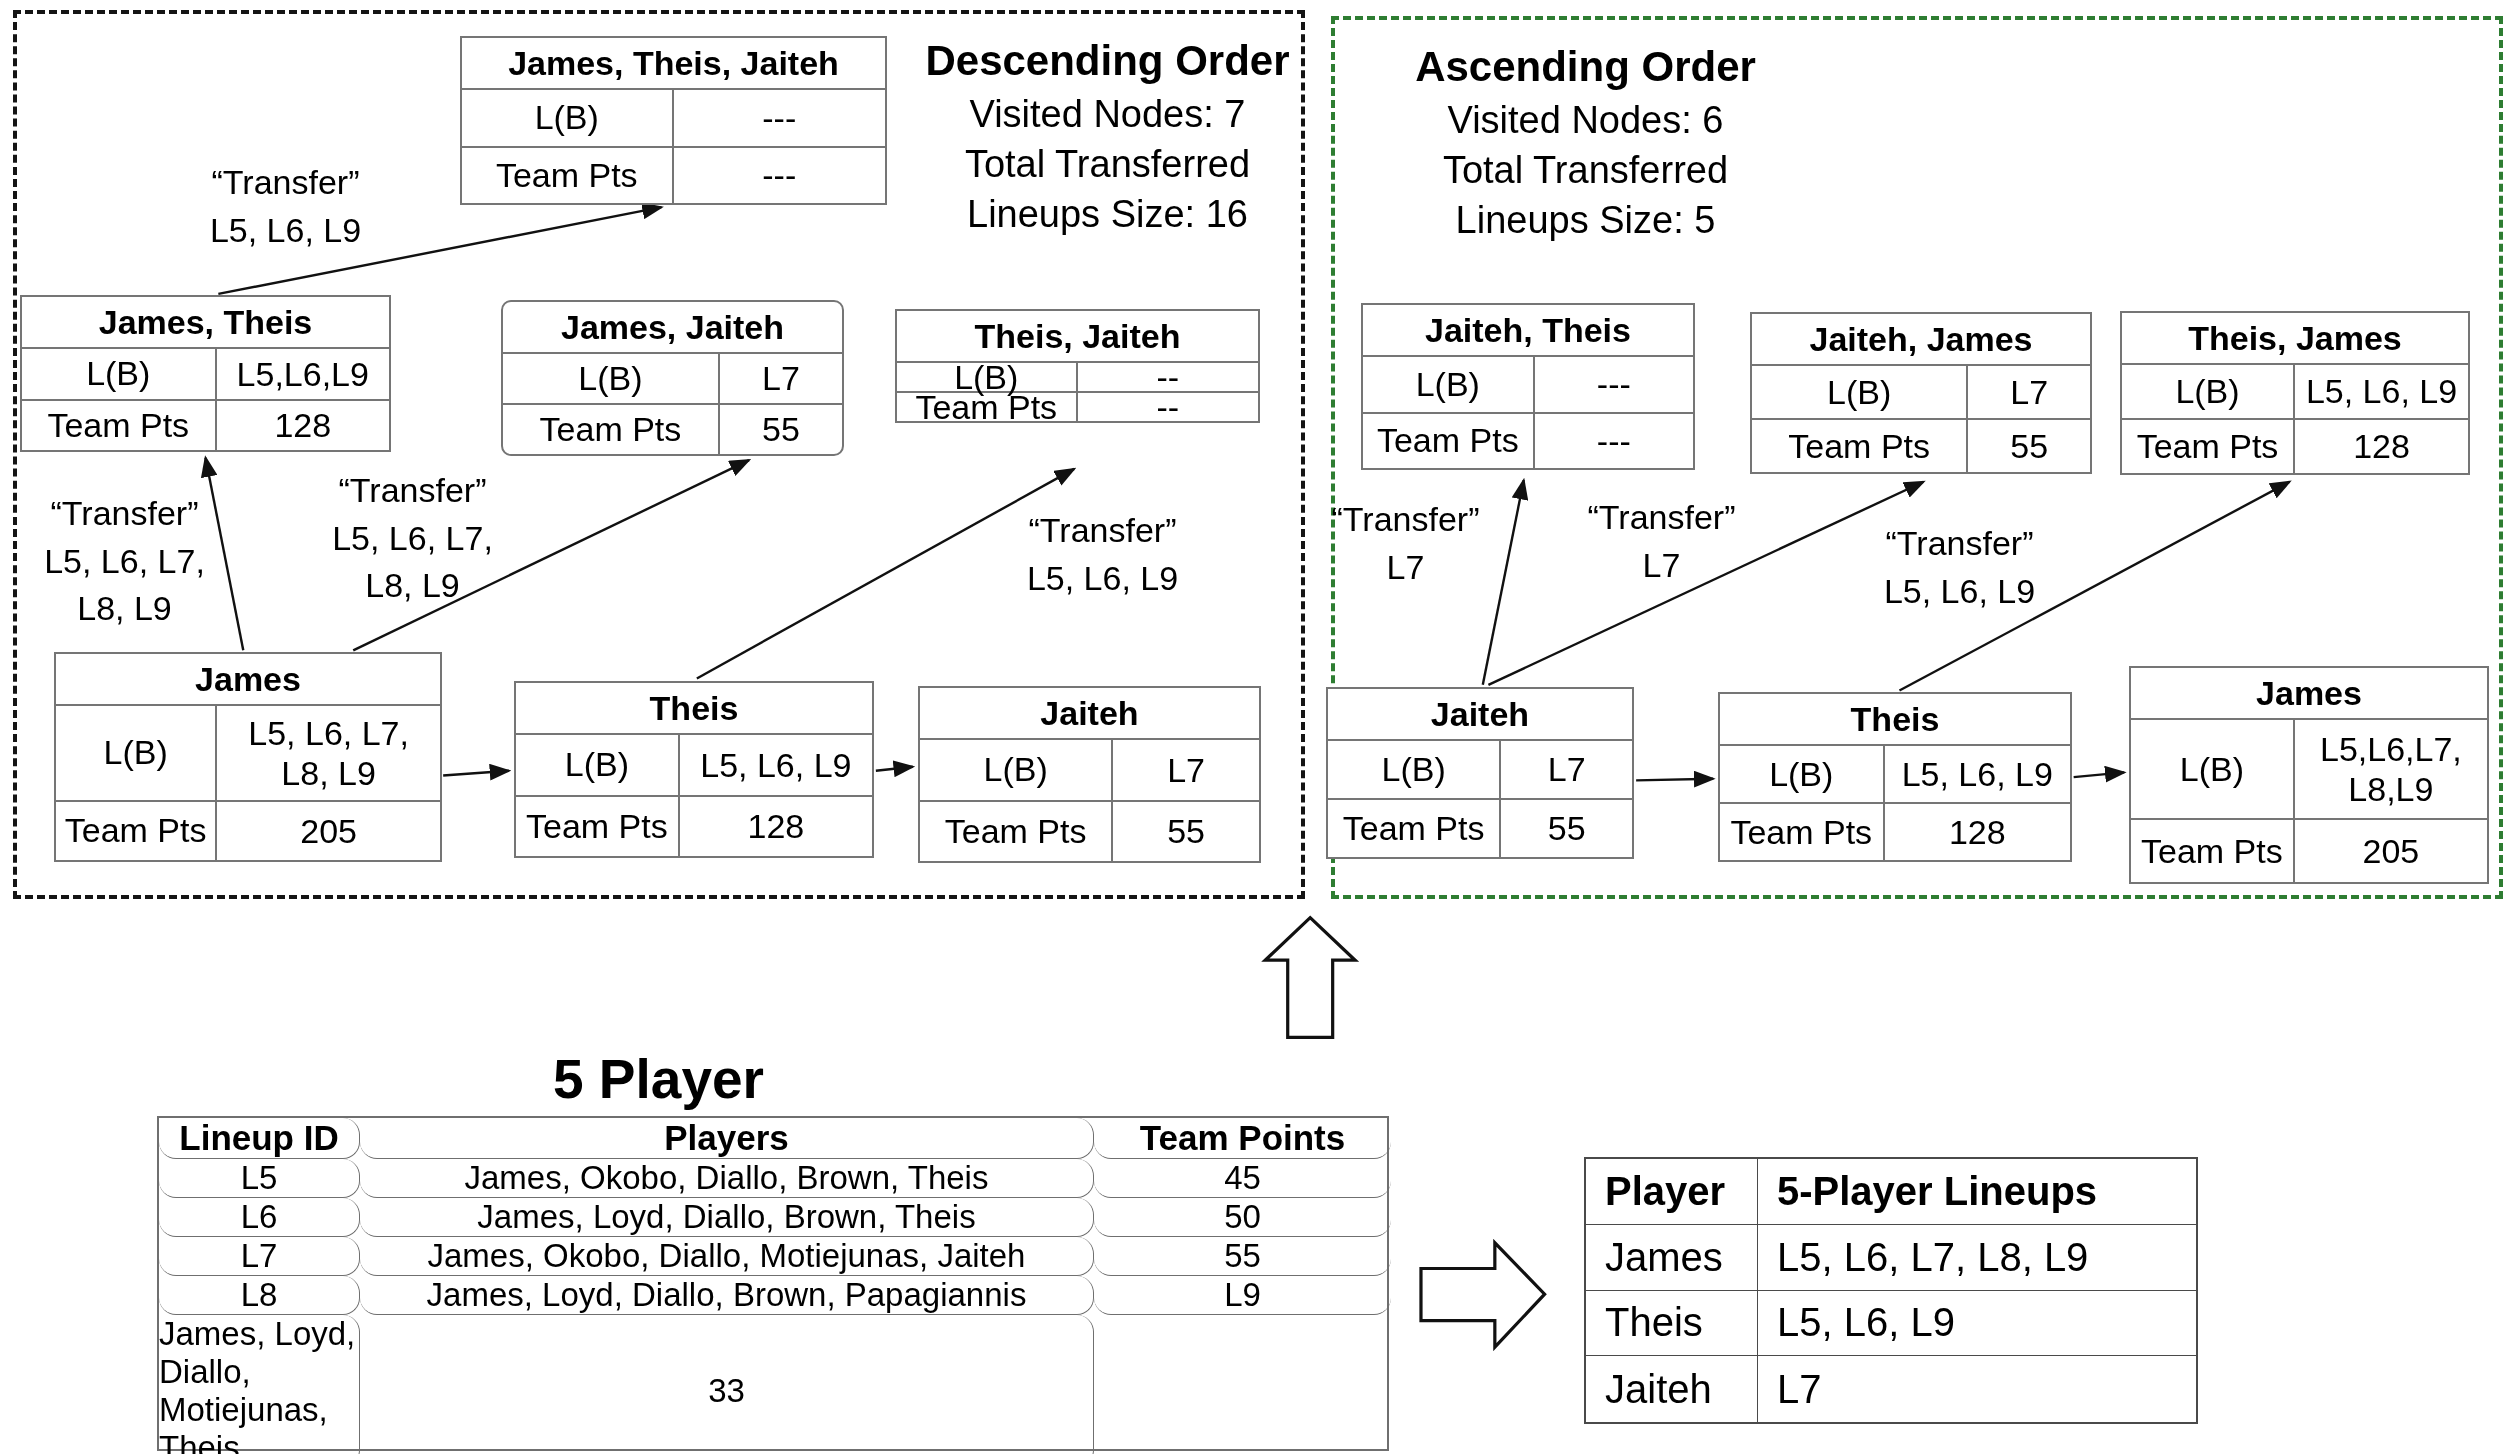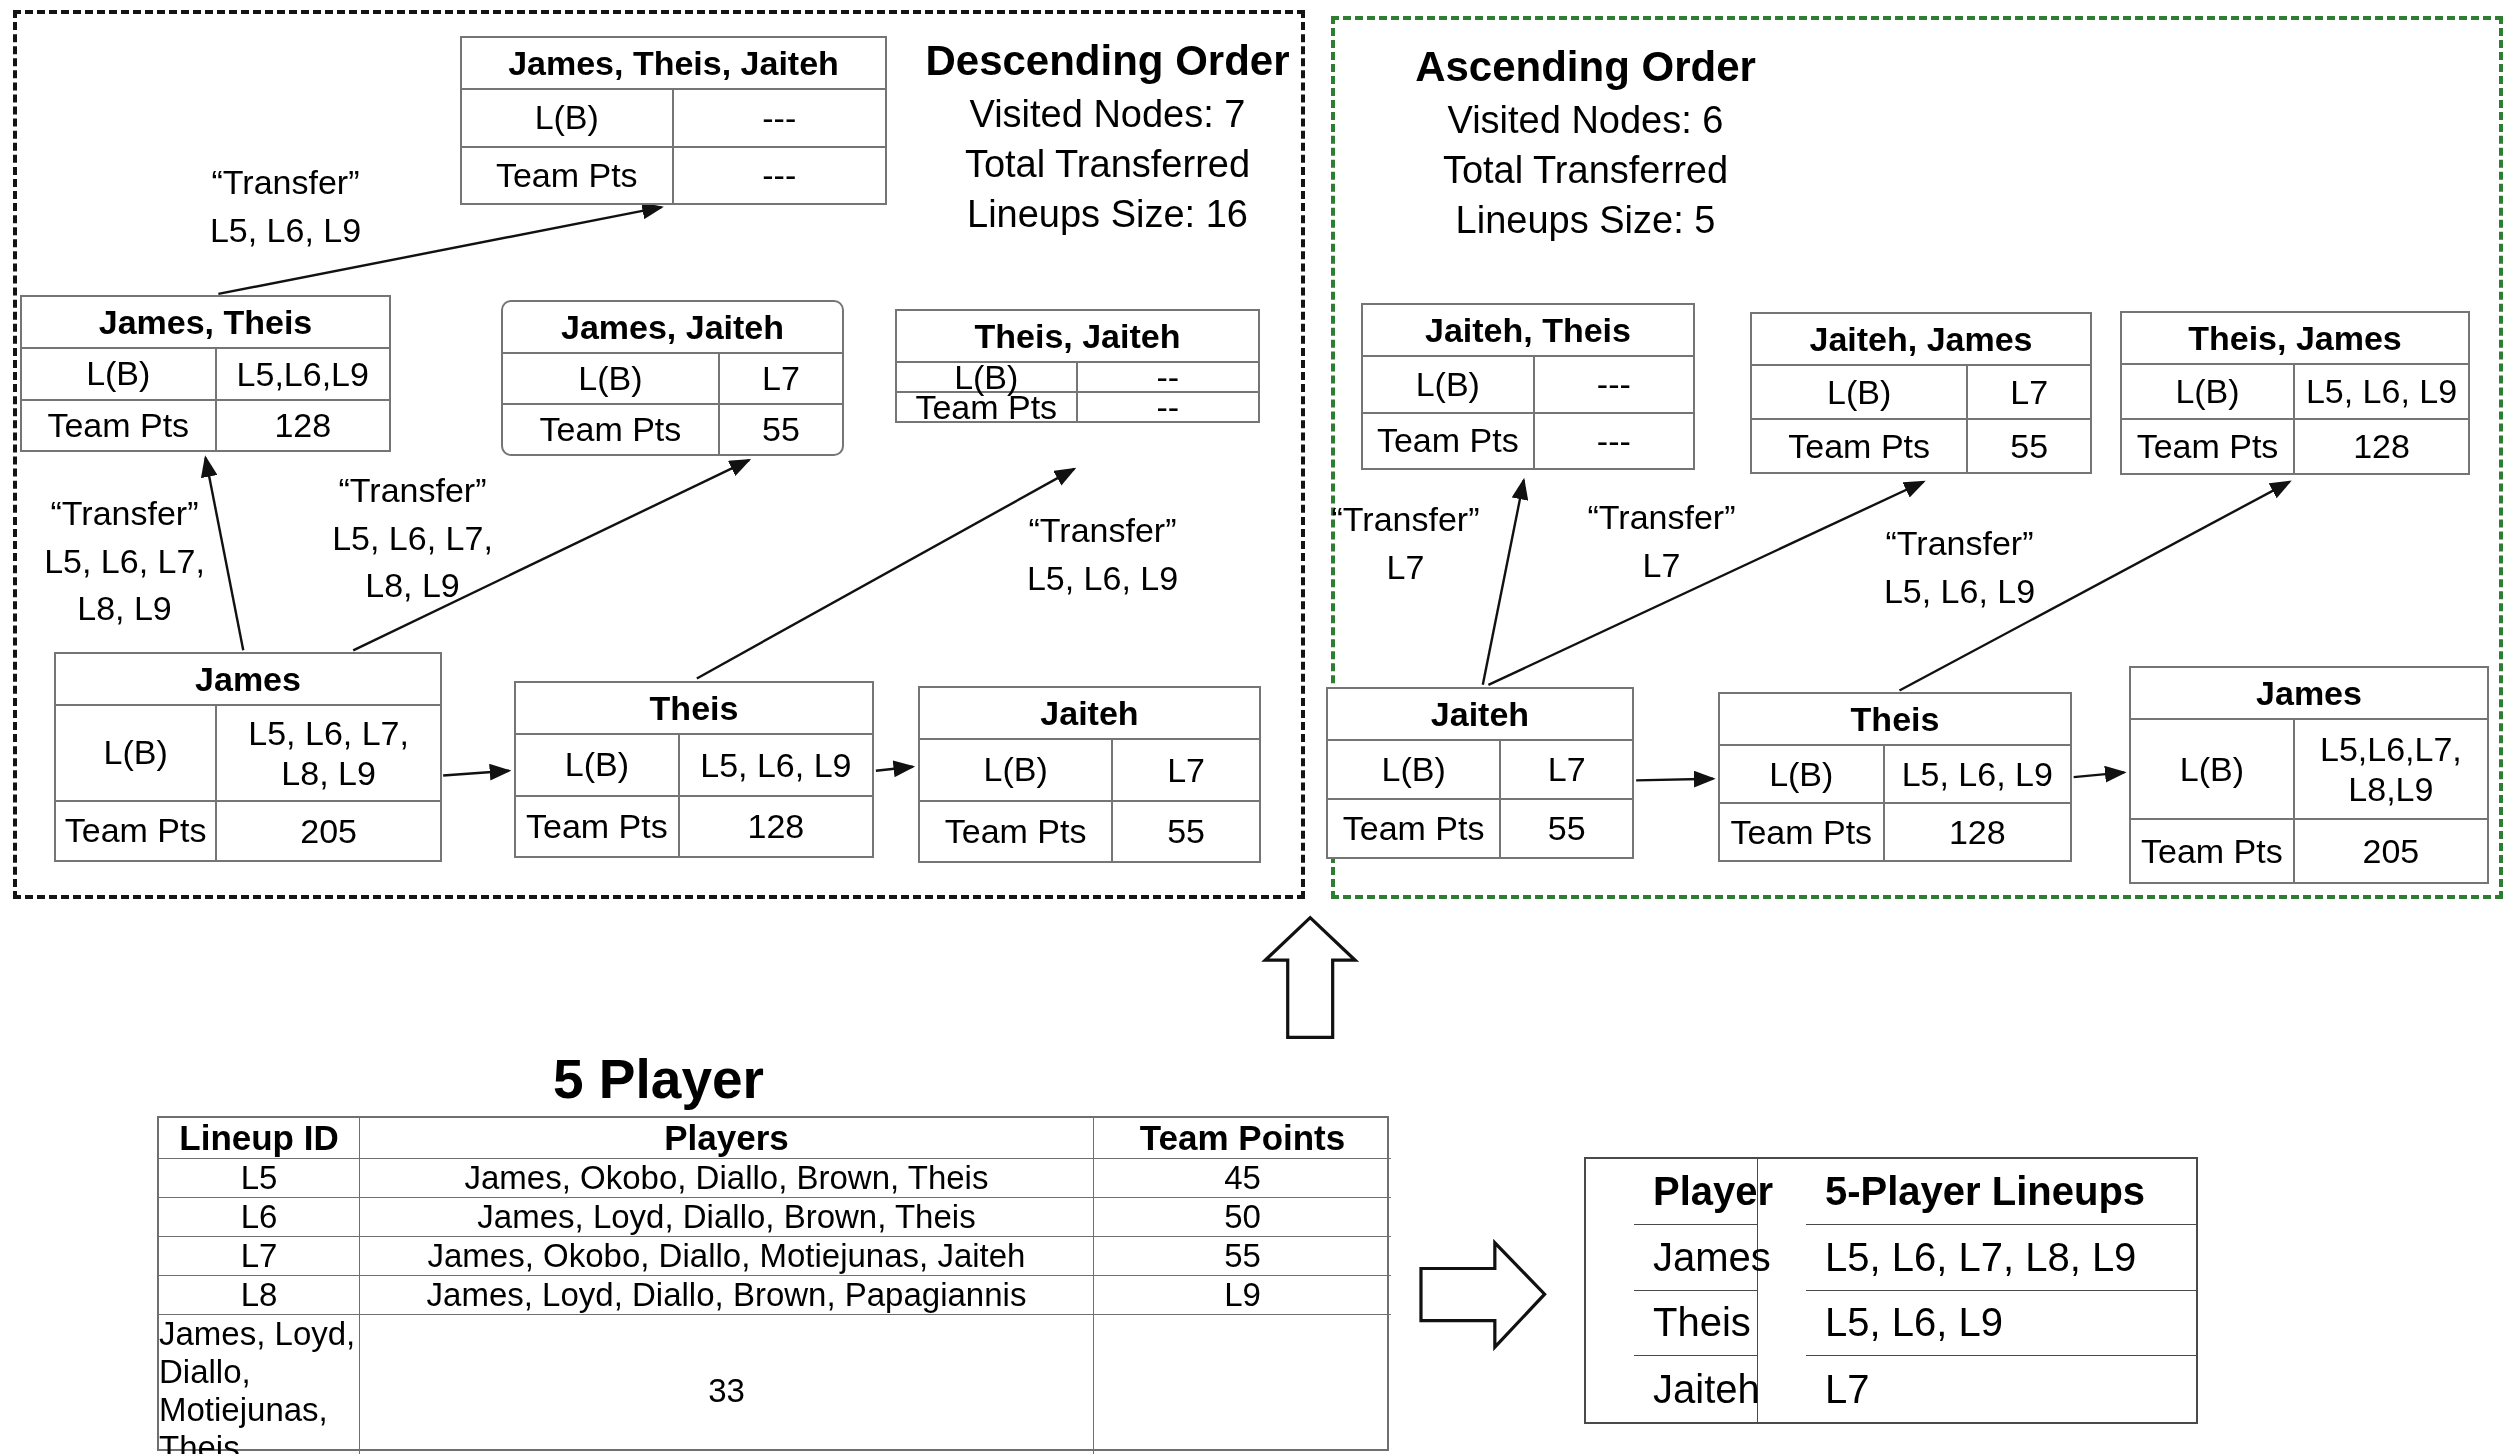--- a/index.html
+++ b/index.html
@@ -28,30 +28,30 @@
   .xfer{position:absolute;text-align:center;font-size:34px;line-height:1.4;}
 
   .sec-title{position:absolute;font-weight:bold;font-size:55px;text-align:center;}
 
   .overlay{position:absolute;left:0;top:0;pointer-events:none;}
 
   .lineups{position:absolute;left:157px;top:1116px;width:1232px;height:335px;display:grid;
         grid-template-columns:201px 734px 297px;grid-auto-rows:1fr;
         border:2.4px solid #6f6f6f;box-sizing:border-box;background:#fff;font-size:33px;}
   .lineups>div{display:flex;align-items:center;justify-content:center;
-        border-right:1.6px solid #6f6f6f;border-bottom:1.6px solid #6f6f6f;}
+        border-right:1.6px solid #6f6f6f;border-bottom:1.6px solid #6f6f6f;border-radius:17px;}
   .lineups>div.bold{font-weight:bold;font-size:35px;}
   .lineups>div:nth-child(3n){border-right:none;}
   .lineups>div:nth-child(n+16){border-bottom:none;}
 
   .ptable{position:absolute;left:1584px;top:1157px;width:614px;height:267px;display:grid;
         grid-template-columns:172px 1fr;grid-auto-rows:1fr;
         border:2.4px solid #4a4a4a;box-sizing:border-box;background:#fff;font-size:40px;}
   .ptable>div{display:flex;align-items:center;padding-left:19px;
-        border-right:1.6px solid #4a4a4a;border-bottom:1.6px solid #4a4a4a;margin-left:48px;}
+        border-right:1.6px solid #4a4a4a;border-bottom:1.6px solid #4a4a4a;}
   .ptable>div.bold{font-weight:bold;}
   .ptable>div:nth-child(2n){border-right:none;}
   .ptable>div:nth-child(n+7){border-bottom:none;}
 </style>
 </head>
 <body>
 
 <div class="canvas">
 
   <div class="dashbox desc-box"></div>

